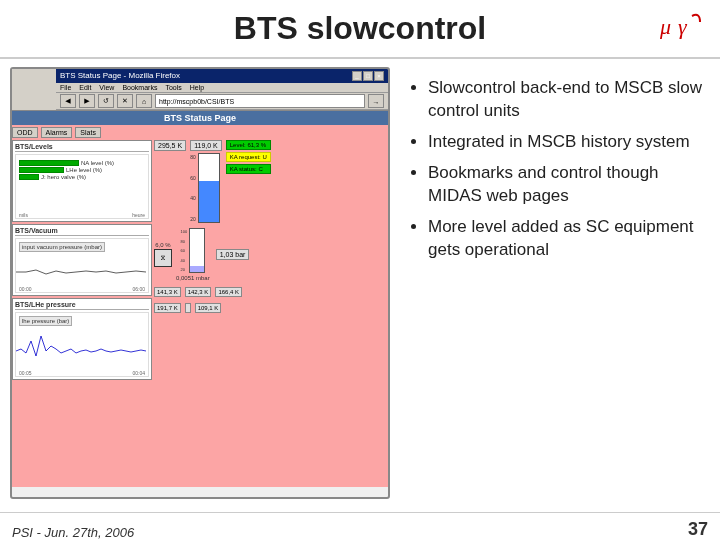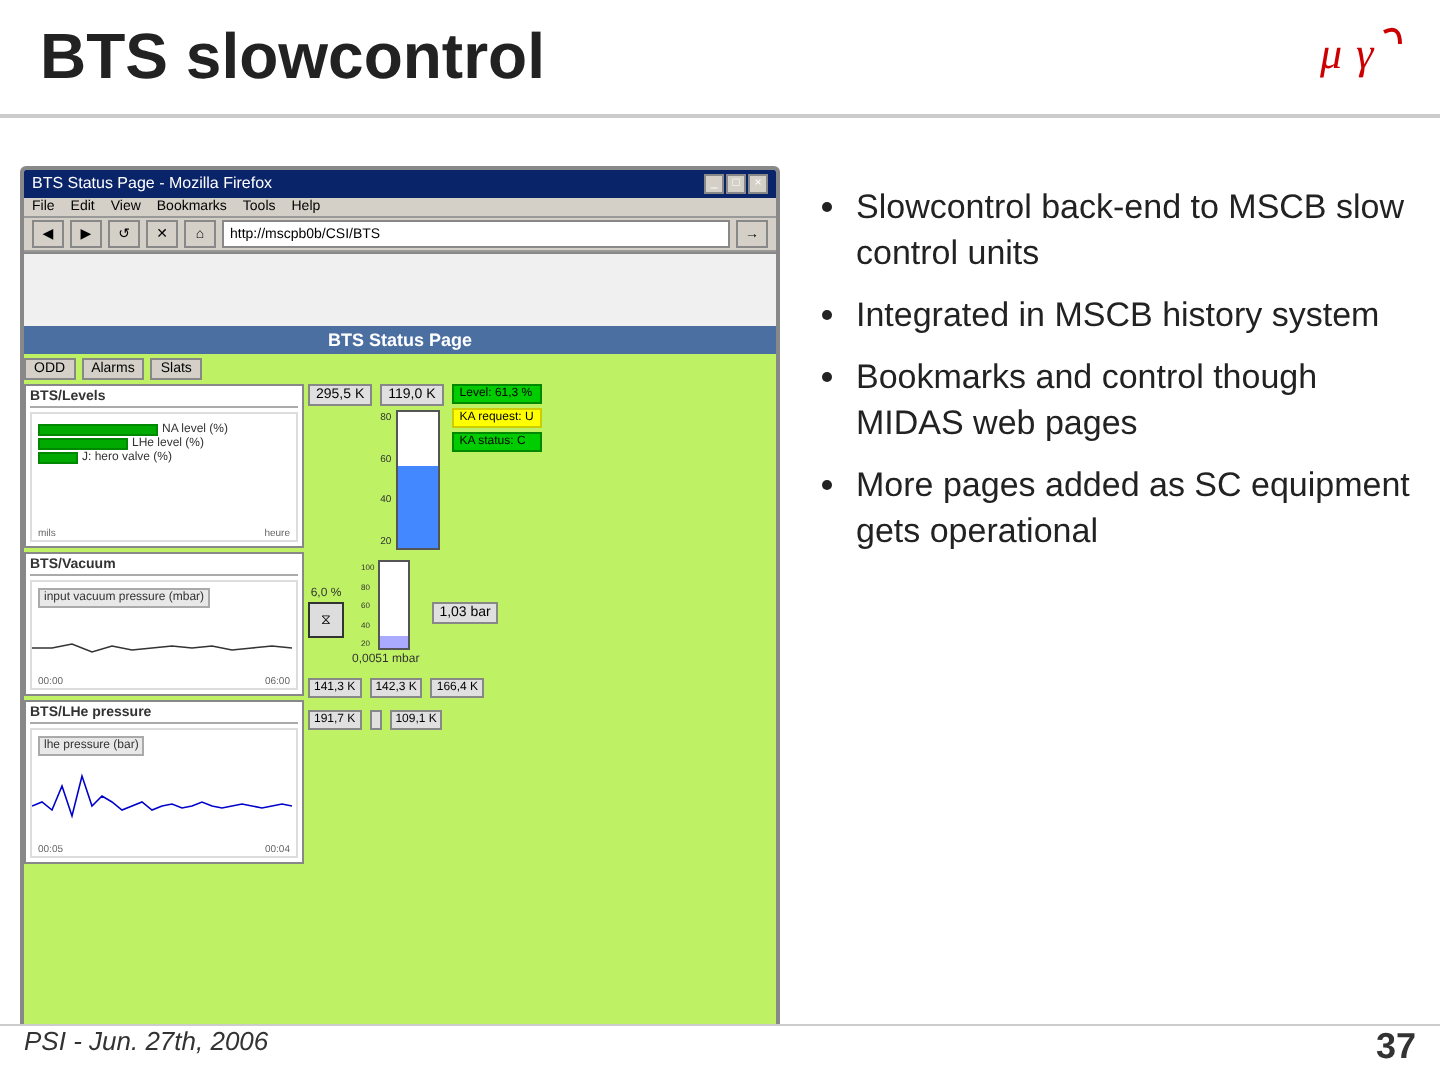--- a/index.html
+++ b/index.html
@@ -9,24 +9,25 @@
       background: #ffffff;
       font-family: Arial, sans-serif;
       overflow: hidden;
       position: relative;
     }
 
     
     .title-bar {
       display: flex;
       align-items: center;
+      justify-content: center;
       padding: 10px 20px;
       position: relative;
       border-bottom: 2px solid #ccc;
-      margin-bottom: 20px;
+      margin-bottom: 4px;
     }
     .title-text {
       font-size: 32px;
       font-weight: bold;
       color: #222;
     }
 
     
     .main-content {
       display: flex;
@@ -41,20 +42,21 @@
       width: 380px;
       border: 2px solid #888;
       border-radius: 3px;
       background: #f0f0f0;
       overflow: hidden;
       flex-shrink: 0;
     }
     .browser-chrome {
       background: #d4d0c8;
       border-bottom: 1px solid #888;
+      padding-left: 44px;
     }
     .browser-titlebar {
       background: #0a246a;
       color: white;
       font-size: 8px;
       padding: 2px 4px;
       display: flex;
       justify-content: space-between;
     }
     .browser-buttons {
@@ -101,25 +103,24 @@
       flex: 1;
       height: 14px;
       background: white;
       border: 1px solid #888;
       font-size: 7px;
       padding: 1px 3px;
       display: flex;
       align-items: center;
     }
     .browser-content {
-      background: #bef264;
+      background: #fca5a5;
       padding: 0;
       height: calc(100% - 52px);
       overflow: hidden;
-      margin-top: 36px;
     }
     .bts-page-header {
       background: #4a6fa0;
       color: white;
       text-align: center;
       font-size: 9px;
       font-weight: bold;
       padding: 2px;
       margin-bottom: 2px;
     }
@@ -274,21 +275,21 @@
     }
 
     
     .footer {
       position: absolute;
       bottom: 0;
       left: 0;
       right: 0;
       height: 28px;
       display: flex;
-      align-items: flex-start;
+      align-items: flex-end;
       justify-content: space-between;
       padding: 0 12px;
       border-top: 1px solid #ccc;
       background: white;
     }
     .footer-left {
       font-size: 13px;
       font-style: italic;
       color: #333;
     }
@@ -491,21 +492,21 @@
         </div>
       </div>
     </div>
   </div>
 
   <div class="info-panel">
     <ul class="bullet-list">
       <li>Slowcontrol back-end to MSCB slow control units</li>
       <li>Integrated in MSCB history system</li>
       <li>Bookmarks and control though MIDAS web pages</li>
-      <li>More pages added as SC equipment gets operational</li>
+      <li>More level added as SC equipment gets operational</li>
     </ul>
   </div>
 
 </div>
 
 <div class="footer">
   <span class="footer-left">PSI - Jun. 27th, 2006</span>
   <span class="footer-right">37</span>
 </div>
 

